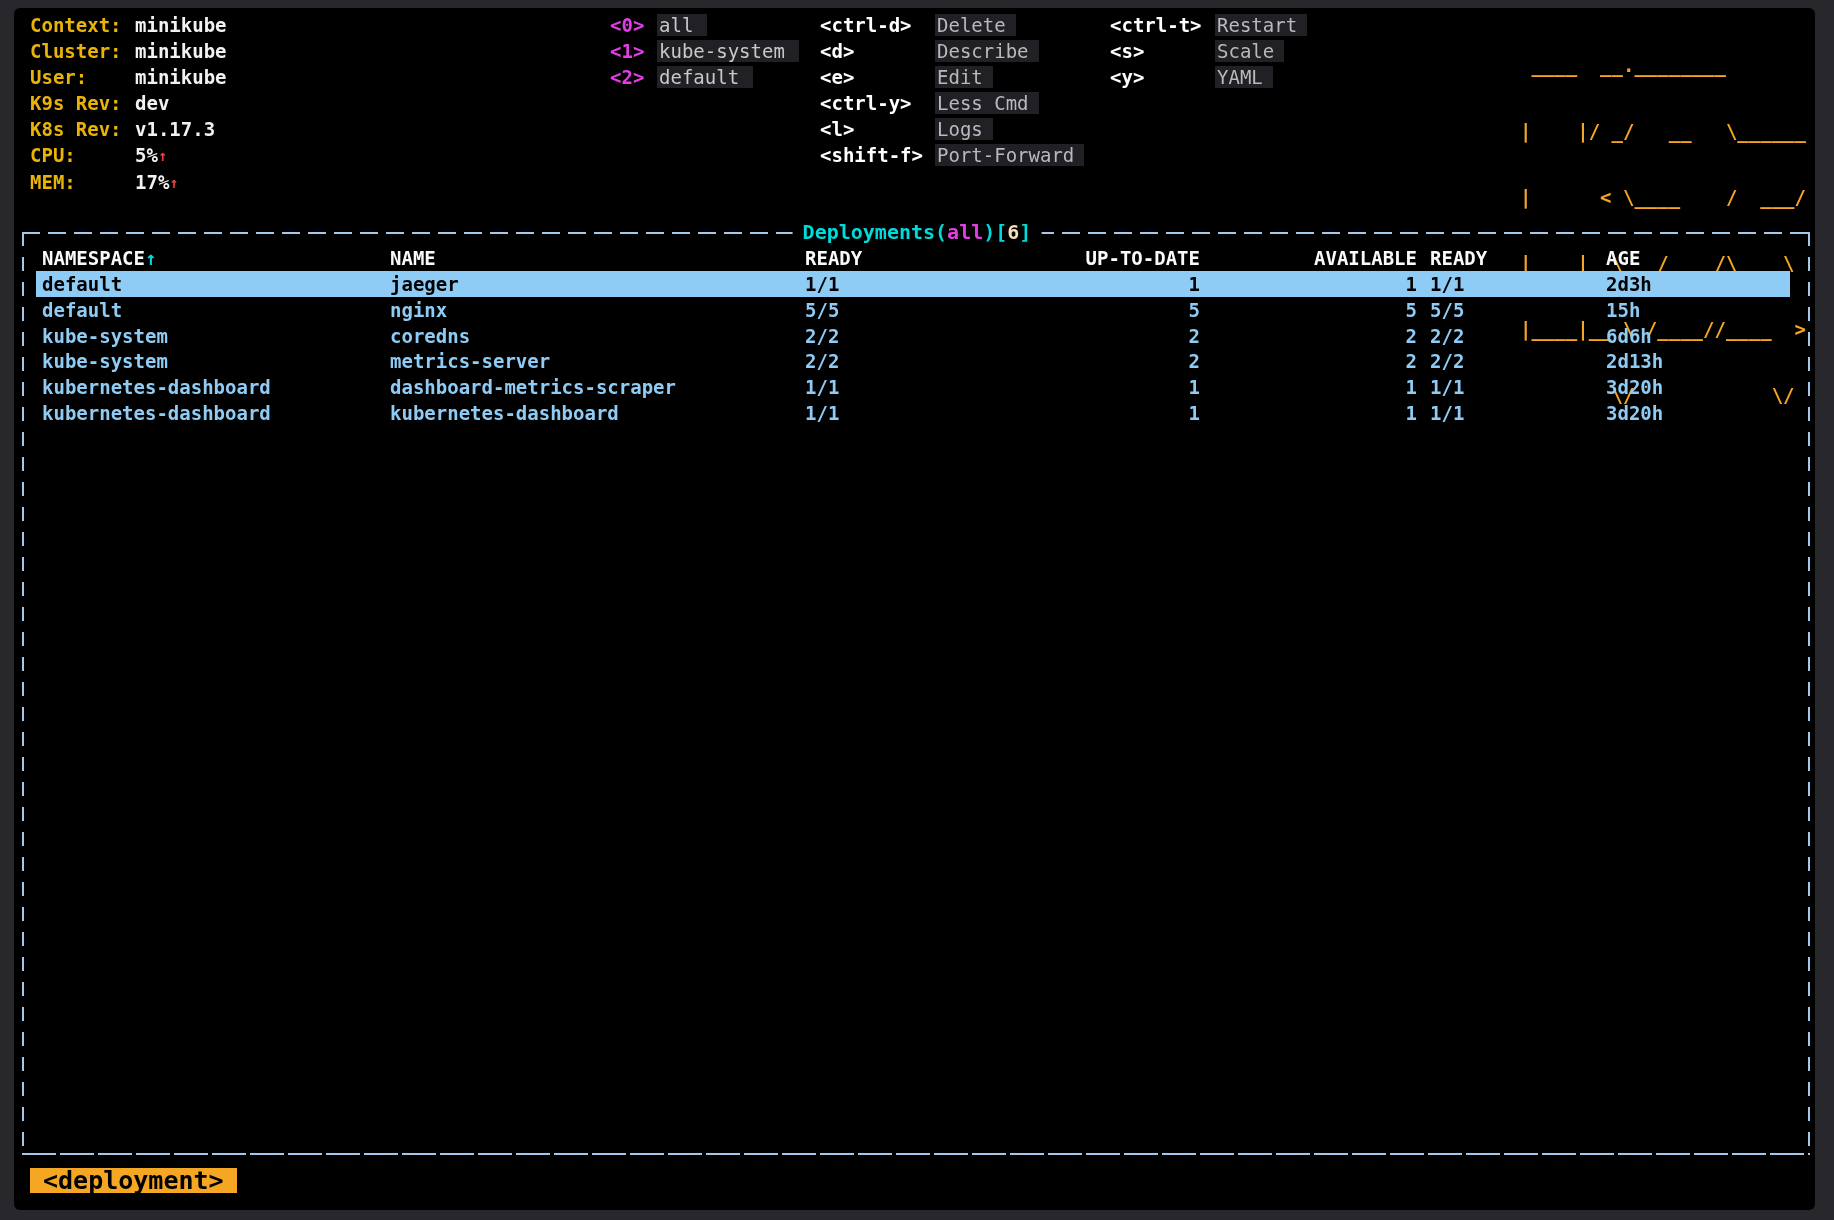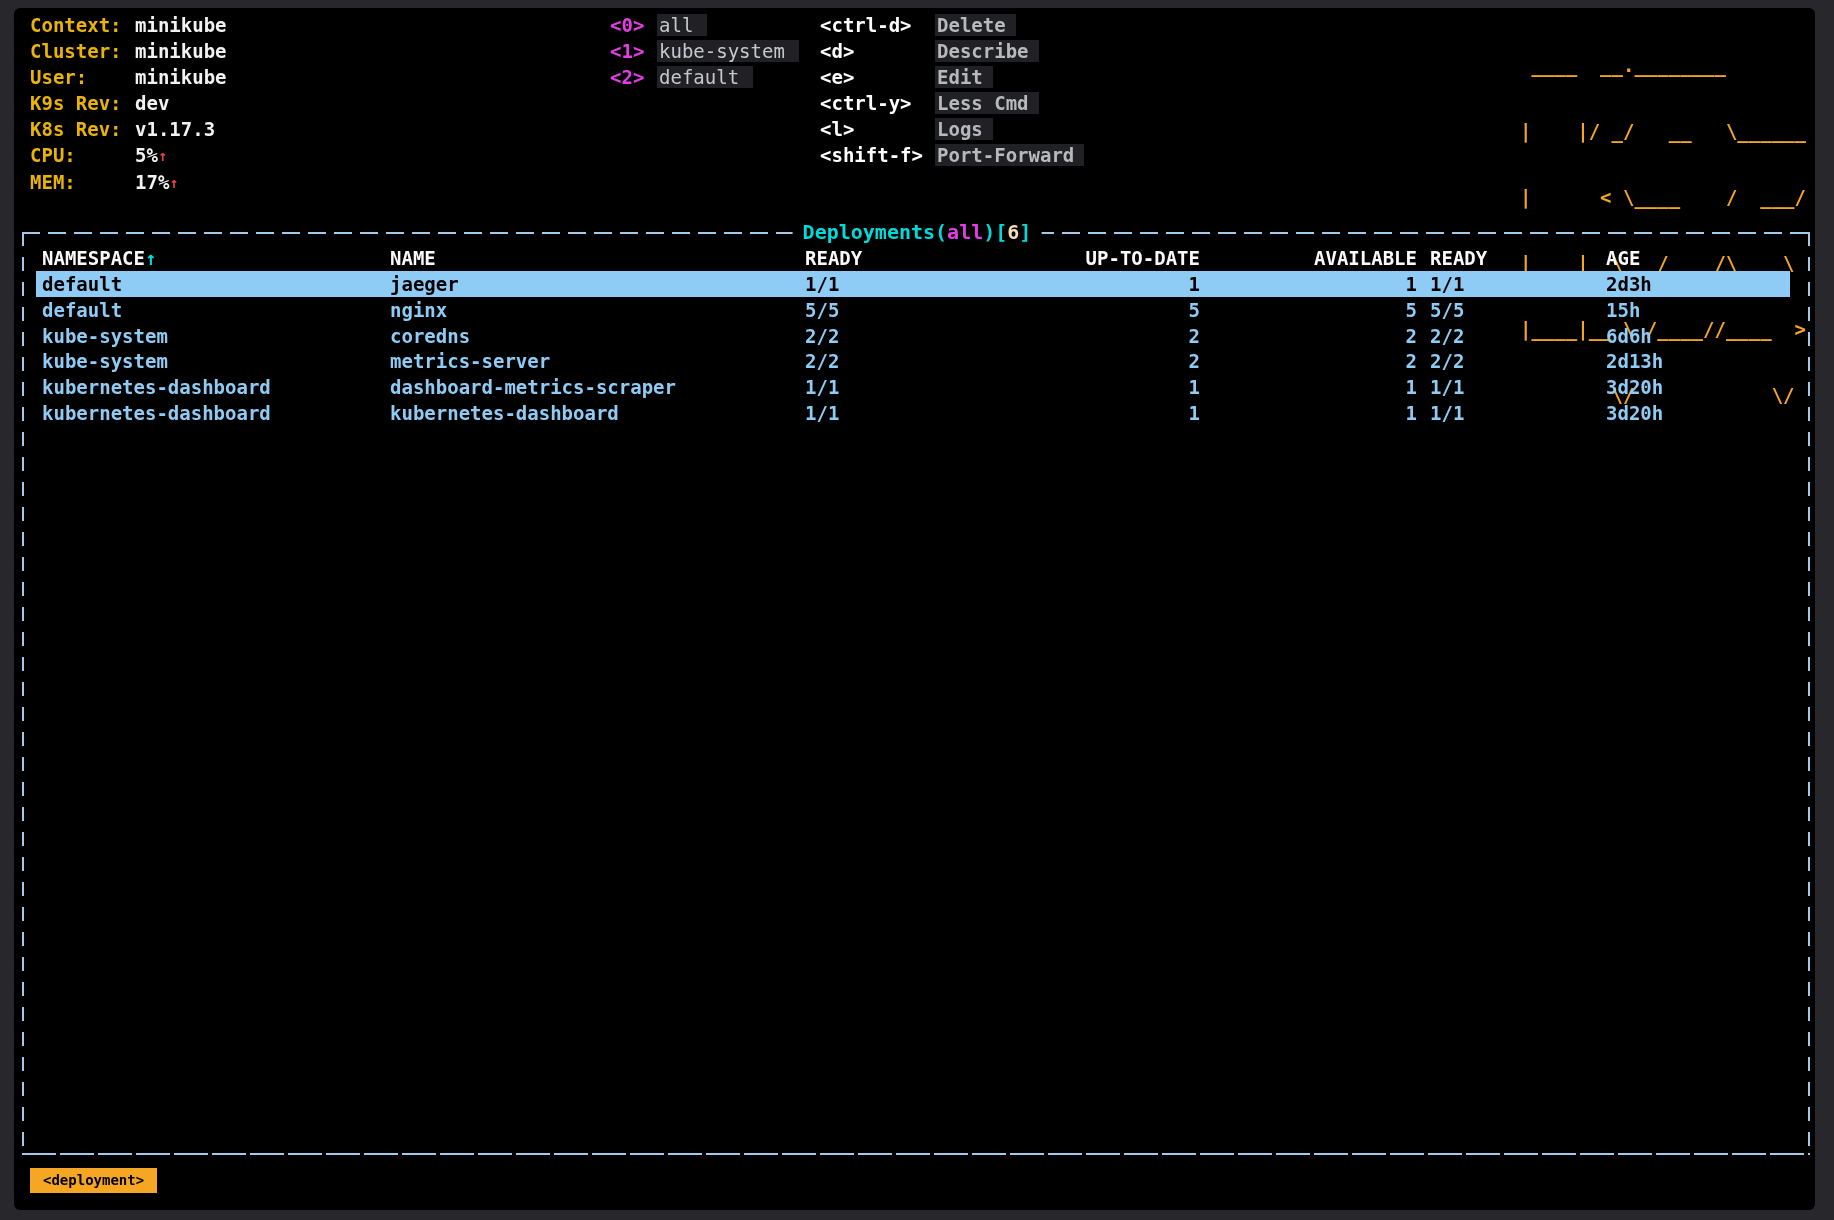--- a/index.html
+++ b/index.html
@@ -27,21 +27,21 @@
   .ns { left:610px; top:12px; }
   .ns-key { color:#e33ee3; display:inline-block; width:47px; }
   .ns-val { color:#c6c9cc; font-weight:400; background:#202025; padding:0 14px 0 2px; }
 
   
   .hk1 { left:820px; top:12px; }
   .hk2 { left:1110px; top:12px; }
   .hk-key { color:#ffffff; display:inline-block; }
   .hk1 .hk-key { width:115px; }
   .hk2 .hk-key { width:105px; }
-  .hk-val { color:#b7babd; font-weight:700; background:#202025; padding:0 10px 0 2px; }
+  .hk-val { color:#b7babd; font-weight:400; background:#202025; padding:0 10px 0 2px; }
 
   
   .logo { left:1520px; top:10px; color:#f5a623; font-size:19px; line-height:22px;
           font-weight:bold; white-space:pre; }
 
   
   .b-top    { left:22px; top:232px;  width:1788px; height:2px;
               background:repeating-linear-gradient(90deg,#a3c8e8 0 18px,transparent 18px 26px); }
   .b-bottom { left:22px; top:1153px; width:1788px; height:2px;
               background:repeating-linear-gradient(90deg,#a3c8e8 0 34px,transparent 34px 38px); }
@@ -73,21 +73,21 @@
   .c-ready { width:100px; }
   .c-utd   { width:295px; text-align:right; }
   .c-avail { width:217px; text-align:right; }
   .c-ready2{ width:189px; padding-left:13px; }
   .c-age   { width:184px; }
   .sort-arrow { color:#00dada; }
 
   
   .crumb { left:30px; top:1168px; height:25px; line-height:25px;
            background:#f5a623; color:#000; padding:0 13px;
-           font-size:14px; font-weight:bold; }
+           font-size:25px; font-weight:bold; }
 </style>
 </head>
 <body>
 
 <div class="screen">
   <div class="term"></div>
 
   <div class="block info">
     <div><span class="info-lbl">Context:</span><span class="info-val">minikube</span></div>
     <div><span class="info-lbl">Cluster:</span><span class="info-val">minikube</span></div>
@@ -106,20 +106,25 @@
 
   <div class="block hk1">
     <div><span class="hk-key">&lt;ctrl-d&gt;</span><span class="hk-val">Delete</span></div>
     <div><span class="hk-key">&lt;d&gt;</span><span class="hk-val">Describe</span></div>
     <div><span class="hk-key">&lt;e&gt;</span><span class="hk-val">Edit</span></div>
     <div><span class="hk-key">&lt;ctrl-y&gt;</span><span class="hk-val">Less Cmd</span></div>
     <div><span class="hk-key">&lt;l&gt;</span><span class="hk-val">Logs</span></div>
     <div><span class="hk-key">&lt;shift-f&gt;</span><span class="hk-val">Port-Forward</span></div>
   </div>
 
+  <div class="block hk2">
+    <div><span class="hk-key">&lt;ctrl-t&gt;</span><span class="hk-val">Restart</span></div>
+    <div><span class="hk-key">&lt;s&gt;</span><span class="hk-val">Scale</span></div>
+    <div><span class="hk-key">&lt;y&gt;</span><span class="hk-val">YAML</span></div>
+  </div>
 
   <div class="block logo">
     <div> ____  __.________</div>
     <div>|    |/ _/   __   \______</div>
     <div>|      &lt; \____    /  ___/</div>
     <div>|    |  \   /    /\___ \</div>
     <div>|____|__ \ /____//____  &gt;</div>
     <div>        \/            \/</div>
   </div>
 

